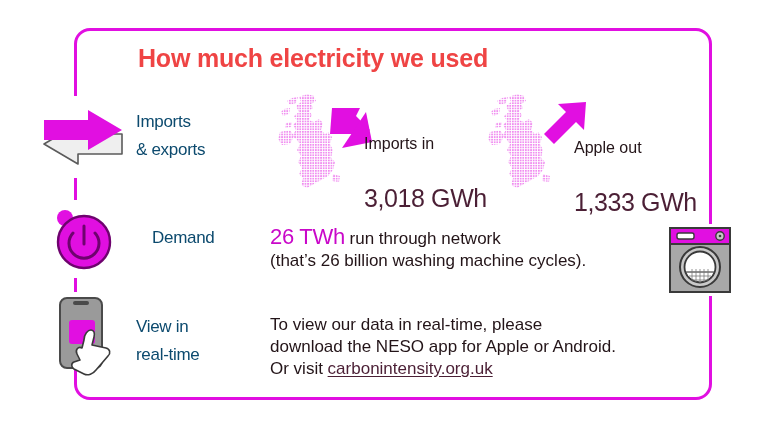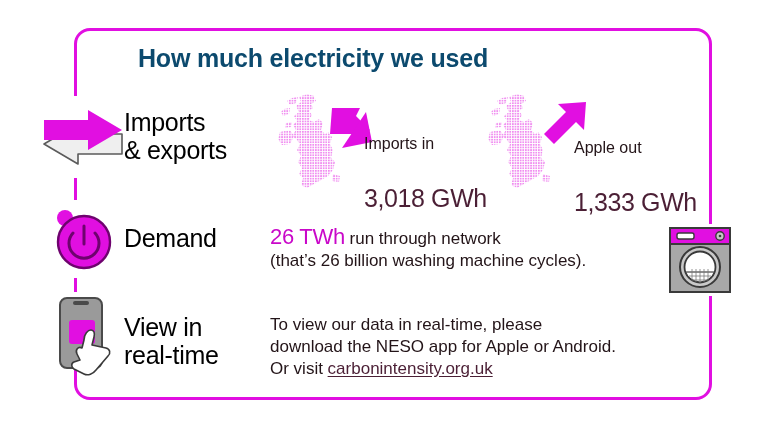--- a/index.html
+++ b/index.html
@@ -48,37 +48,37 @@
     height: 72px;
   }
 
   
   .title {
     position: absolute;
     left: 138px;
     top: 44px;
     font-size: 25px;
     font-weight: bold;
+    color: #ef4444;
+    letter-spacing: -0.2px;
+    white-space: nowrap;
+  }
+
+  
+  .row-label {
+    position: absolute;
+    left: 136px;
     color: #0c4a6e;
-    letter-spacing: -0.2px;
-    white-space: nowrap;
-  }
-
-  
-  .row-label {
-    position: absolute;
-    left: 124px;
-    color: #000000;
-    font-size: 25px;
+    font-size: 17px;
     line-height: 28px;
     letter-spacing: -0.3px;
     white-space: pre-line;
   }
   .label-imports   { top: 108px; }
-  .label-demand    { top: 224px; }
+  .label-demand    { top: 224px; margin-left: 16px; }
   .label-realtime  { top: 313px; }
 
   
   .icon-box {
     position: absolute;
   }
   .icon-imports  { left: 36px;  top: 98px;  width: 94px; height: 80px; }
   .icon-demand   { left: 44px;  top: 202px; width: 80px; height: 76px; }
   .icon-phone    { left: 44px;  top: 294px; width: 86px; height: 92px; }
   .icon-washer   { left: 664px; top: 224px; width: 72px; height: 72px; }

